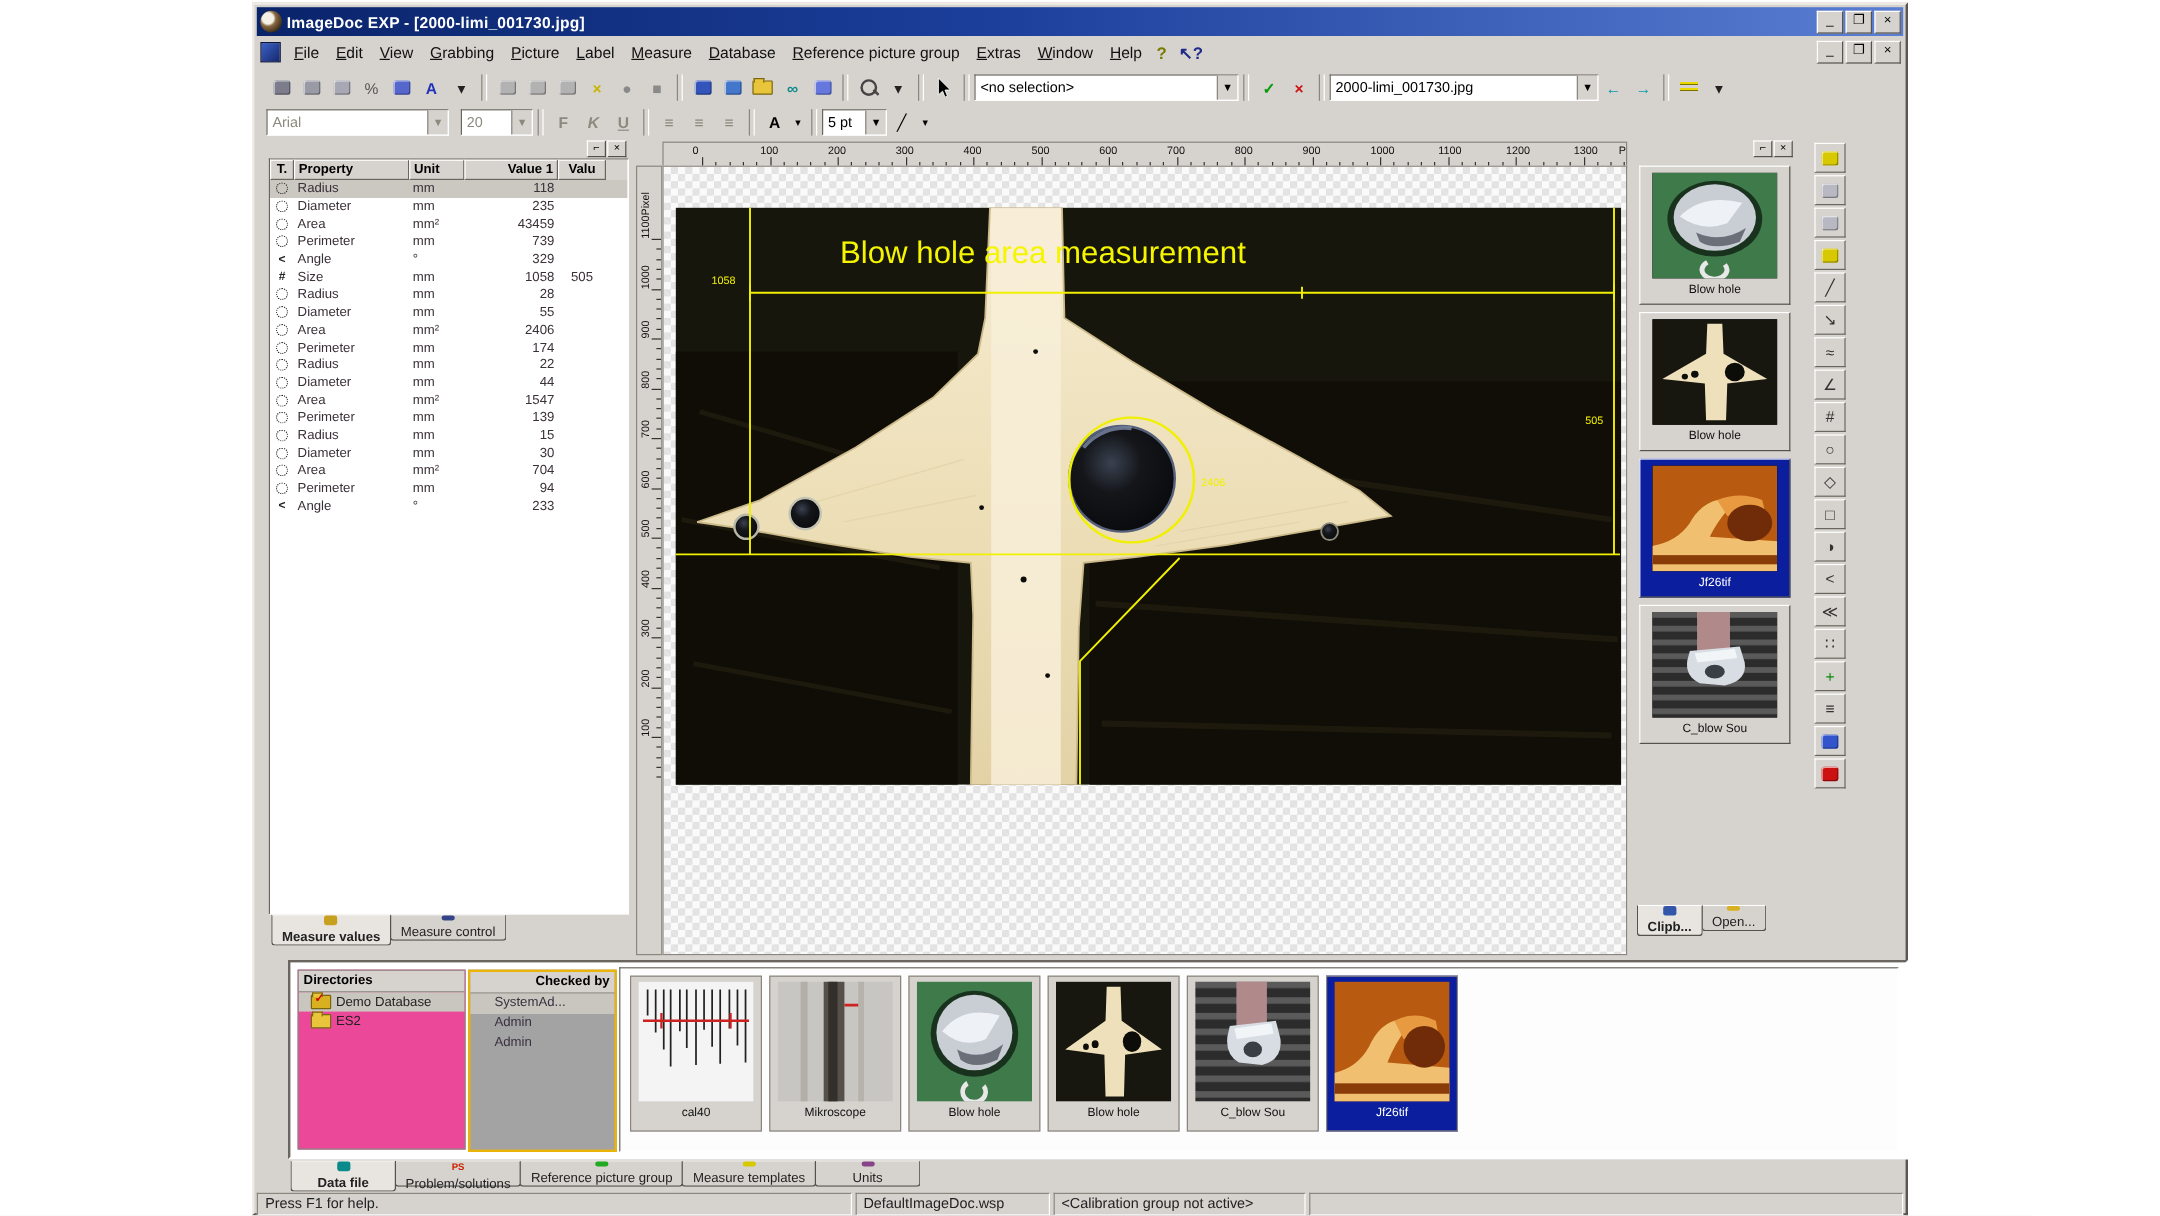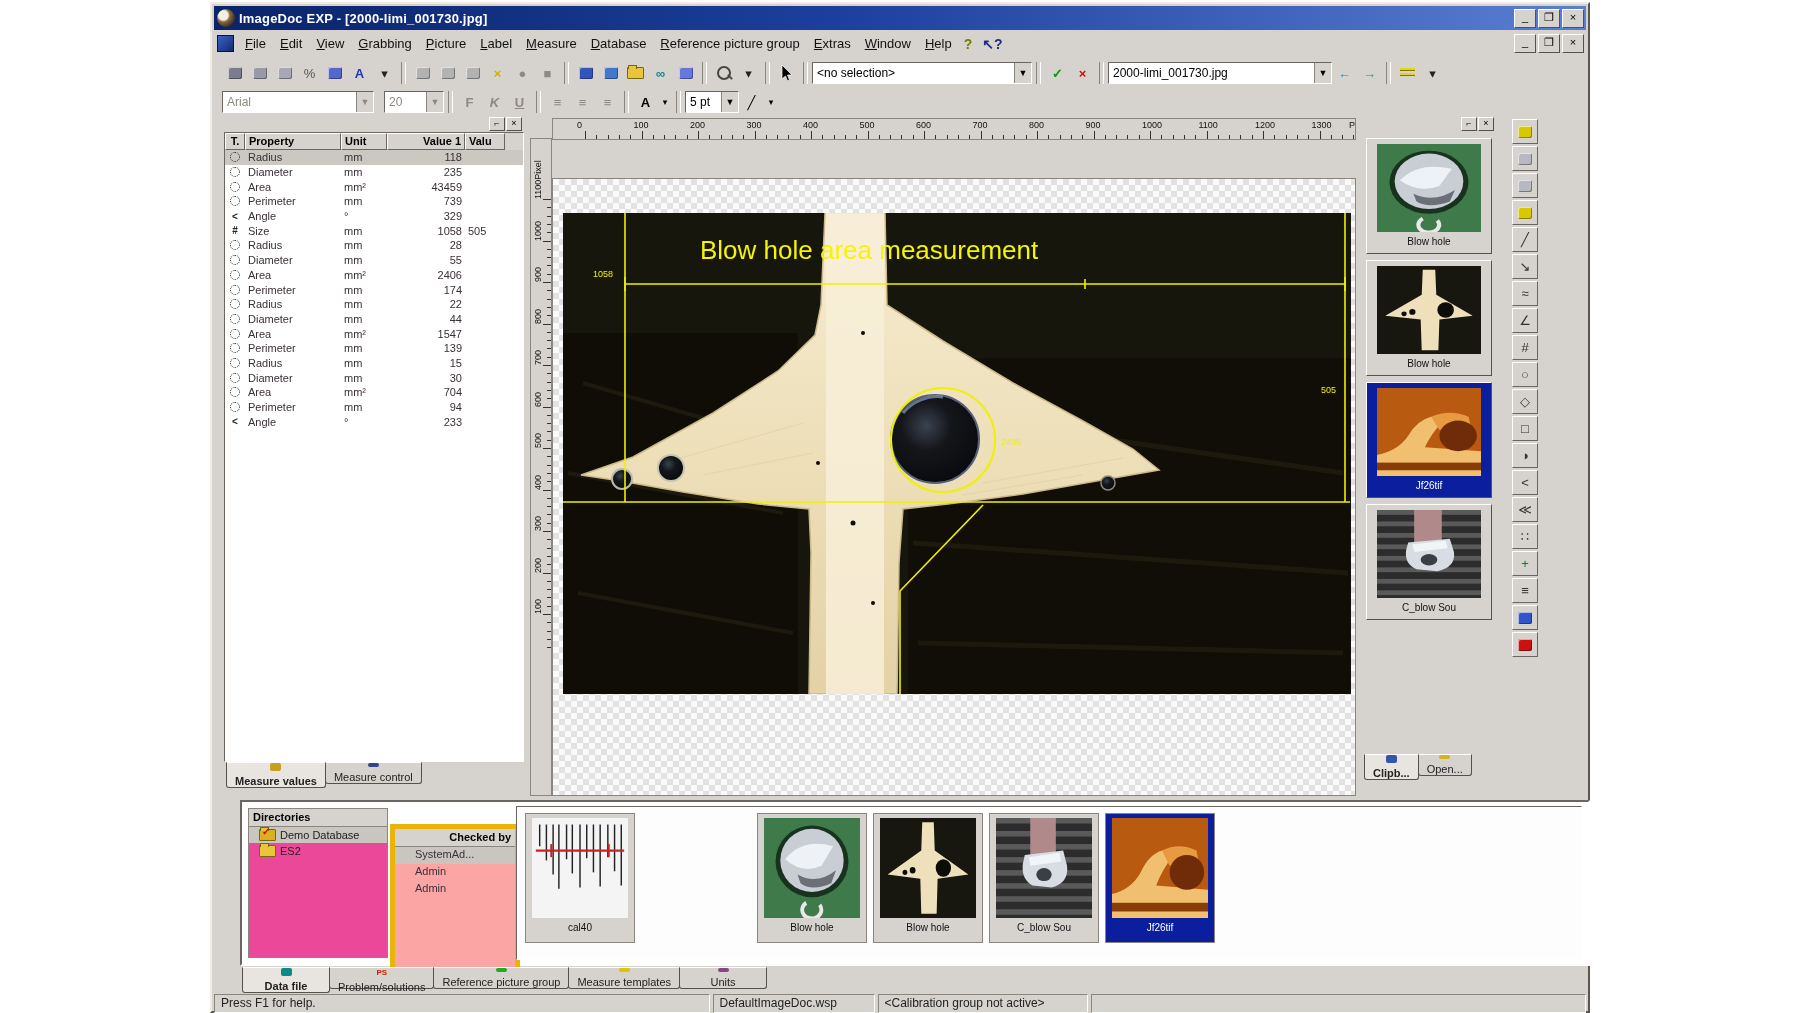--- a/index.html
+++ b/index.html
@@ -41,53 +41,53 @@
   #leftpanel{position:absolute;left:10px;top:0;width:300px;height:680px;}
   .panelbtns{position:absolute;top:1px;right:2px;display:flex;gap:1px;z-index:5;}
   .pbtn{width:14px;height:12px;font-size:9px;line-height:11px;text-align:center;background:#d6d3ce;border:1px solid;border-color:#fff #55524c #55524c #fff;}
   #mtablebox{position:absolute;left:0;top:16px;width:298px;height:628px;background:#fff;border:1px solid;border-color:#6a665f #fff #fff #6a665f;overflow:hidden;}
   .thead{display:flex;height:17px;background:#d6d3ce;font-size:11px;font-weight:bold;}
   .th{border:1px solid;border-color:#fff #6a665f #6a665f #fff;padding:1px 3px;box-sizing:border-box;overflow:hidden;white-space:nowrap;}
   .trow{display:flex;height:14.7px;font-size:11px;color:#3a3038;align-items:center;}
   .trow.sel{background:#cbc7c1;}
   .td{padding:0 3px;box-sizing:border-box;overflow:hidden;white-space:nowrap;}
   .c-t{width:20px;display:flex;justify-content:center;}
-  .c-p{width:96px;}.c-u{width:46px;}.c-v1{width:78px;text-align:right;}.c-v2{width:40px;text-align:left;}
+  .c-p{width:96px;}.c-u{width:46px;}.c-v1{width:78px;text-align:right;}.c-v2{width:40px;text-align:center;}
   .dotcirc{width:8px;height:8px;border:1px dotted #222;border-radius:50%;}
   .rowico{font-size:10px;color:#222;font-weight:bold;}
   .btabs{position:absolute;left:2px;bottom:8px;display:flex;align-items:flex-start;}
   .btab{height:20px;display:flex;align-items:center;gap:4px;padding:0 8px;font-size:11px;background:#d6d3ce;
         border:1px solid #55524c;border-top:1px solid #fff;border-radius:0 0 3px 3px;margin-right:-1px;color:#222;flex-direction:column;}
   .btab.active{height:24px;font-weight:bold;background:#e8e5e0;z-index:2;}
   .tabico{width:11px;height:10px;border-radius:2px;}
   
   #centerpanel{position:absolute;left:316px;top:0;width:826px;height:680px;}
   #hruler{position:absolute;left:22px;top:2px;right:0;height:20px;background:#d6d3ce;border:1px solid #8a867f;overflow:hidden;}
   #vruler{position:absolute;left:0;top:22px;width:20px;bottom:0;background:#d6d3ce;border:1px solid #8a867f;overflow:hidden;}
   .rtick{position:absolute;background:#333;}
   .rlabel{position:absolute;font-size:9px;color:#111;}
   #canvas{position:absolute;left:22px;top:22px;right:0;bottom:0;background-color:#fafafa;
     background-image:linear-gradient(45deg,#e2e2e2 25%,transparent 25%,transparent 75%,#e2e2e2 75%),
                      linear-gradient(45deg,#e2e2e2 25%,transparent 25%,transparent 75%,#e2e2e2 75%);
-    background-size:12px 12px;background-position:0 0,6px 6px;border:1px solid #8a867f;overflow:hidden;margin-top:40px;}
+    background-size:12px 12px;background-position:0 0,6px 6px;border:1px solid #8a867f;overflow:hidden;}
   #micro{position:absolute;left:10px;top:34px;width:788px;height:481px;}
   
   #rightpanel{position:absolute;left:1148px;top:0;width:134px;height:680px;}
   .thumbcard{position:absolute;left:4px;width:124px;height:114px;background:#d6d3ce;border:1px solid;border-color:#fff #55524c #55524c #fff;display:flex;flex-direction:column;align-items:center;}
   .thumbcard.sel{background:#0b1f9e;}
   .thumbcard svg{margin-top:5px;background:#000;}
   .tcap{font-size:10px;margin-top:4px;color:#111;}
   .thumbcard.sel .tcap{color:#fff;}
   
   #toolstrip{position:absolute;left:1296px;top:0;width:30px;height:680px;display:flex;flex-direction:column;align-items:center;padding-top:2px;box-sizing:border-box;}
   .tsbtn{width:24px;height:23px;margin:1px 0;background:#d6d3ce;border:1px solid;border-color:#fff #6a665f #6a665f #fff;display:flex;align-items:center;justify-content:center;font-size:13px;}
   
   #bottompanel{position:absolute;left:28px;top:796px;width:1350px;height:166px;background:#fff;border:2px solid;border-color:#6a665f #fff #fff #6a665f;box-sizing:border-box;}
   #dirbox{position:absolute;left:6px;top:6px;width:138px;height:148px;border:1px solid #8a867f;background:#ec4899;}
-  #chkbox{position:absolute;left:148px;top:22px;width:120px;height:148px;border:5px solid #eab308;background:#fca5a5;}
+  #chkbox{position:absolute;left:148px;top:6px;width:120px;height:148px;border:2px solid #eab308;background:#a3a3a3;}
   .lhead{height:18px;background:#d6d3ce;border-bottom:1px solid #8a867f;font-size:11px;font-weight:bold;padding:2px 4px;box-sizing:border-box;}
   .treerow{display:flex;align-items:center;gap:4px;font-size:11px;height:16px;padding-left:10px;color:#222;}
   .treerow.sel{background:#c9c5bf;}
   .chkrow{font-size:11px;height:15px;padding:1px 4px;color:#3a3040;}
   .chkrow.sel{background:#c9c5bf;}
   #strip{position:absolute;left:274px;top:4px;right:6px;height:152px;background:#fdfdfd;}
   .fthumb{position:absolute;top:6px;width:108px;height:128px;background:#d6d3ce;border:1px solid #8a867f;display:flex;flex-direction:column;align-items:center;}
   .fthumb.sel{background:#0b1f9e;}
   .fthumb svg{margin-top:4px;}
   .fcap{font-size:10px;margin-top:4px;color:#111;}
@@ -804,20 +804,31 @@
                 <line x1="79" y1="6" x2="79" y2="36"></line>
                 <line x1="86" y1="6" x2="86" y2="49"></line>
                 <line x1="93" y1="6" x2="93" y2="62"></line>
               </g>
               <line x1="4" y1="30" x2="96" y2="30" stroke="#cc2222" stroke-width="2"></line>
               <line x1="20" y1="24" x2="20" y2="36" stroke="#cc2222" stroke-width="2"></line>
               <line x1="80" y1="24" x2="80" y2="36" stroke="#cc2222" stroke-width="2"></line>
             </svg>
             <div class="fcap">cal40</div>
           </div>
+          <div class="fthumb" style="left: 124px;">
+            <svg width="96" height="100" viewBox="0 0 100 92" preserveAspectRatio="none">
+              <rect width="100" height="92" fill="#c8c6c2"></rect>
+              <rect x="40" y="0" width="18" height="92" fill="#55504a"></rect>
+              <rect x="44" y="0" width="8" height="92" fill="#332f2a"></rect>
+              <rect x="20" y="0" width="6" height="92" fill="#b2aea8"></rect>
+              <rect x="70" y="0" width="5" height="92" fill="#b6b2ac"></rect>
+              <line x1="58" y1="18" x2="70" y2="18" stroke="#cc2222" stroke-width="2"></line>
+            </svg>
+            <div class="fcap">Mikroscope</div>
+          </div>
           <div class="fthumb" style="left: 240px;">
             <svg width="96" height="100" viewBox="0 0 100 92" preserveAspectRatio="none">
               <rect width="100" height="92" fill="#3f7a4a"></rect>
               <rect width="100" height="92" fill="url(#n)"></rect>
               <ellipse cx="50" cy="40" rx="38" ry="33" fill="#18321e"></ellipse>
               <ellipse cx="50" cy="39" rx="33" ry="29" fill="#c9cdd4"></ellipse>
               <path d="M22,38 Q40,18 72,26 L60,44 Q40,52 22,38Z" fill="#eef2f6"></path>
               <path d="M35,52 Q55,62 75,48 L70,60 Q50,68 38,60Z" fill="#6a6f78"></path>
               <path d="M44,78 a10,8 0 1 0 14,2" stroke="#e8e8e8" stroke-width="4" fill="none"></path>
             </svg>

